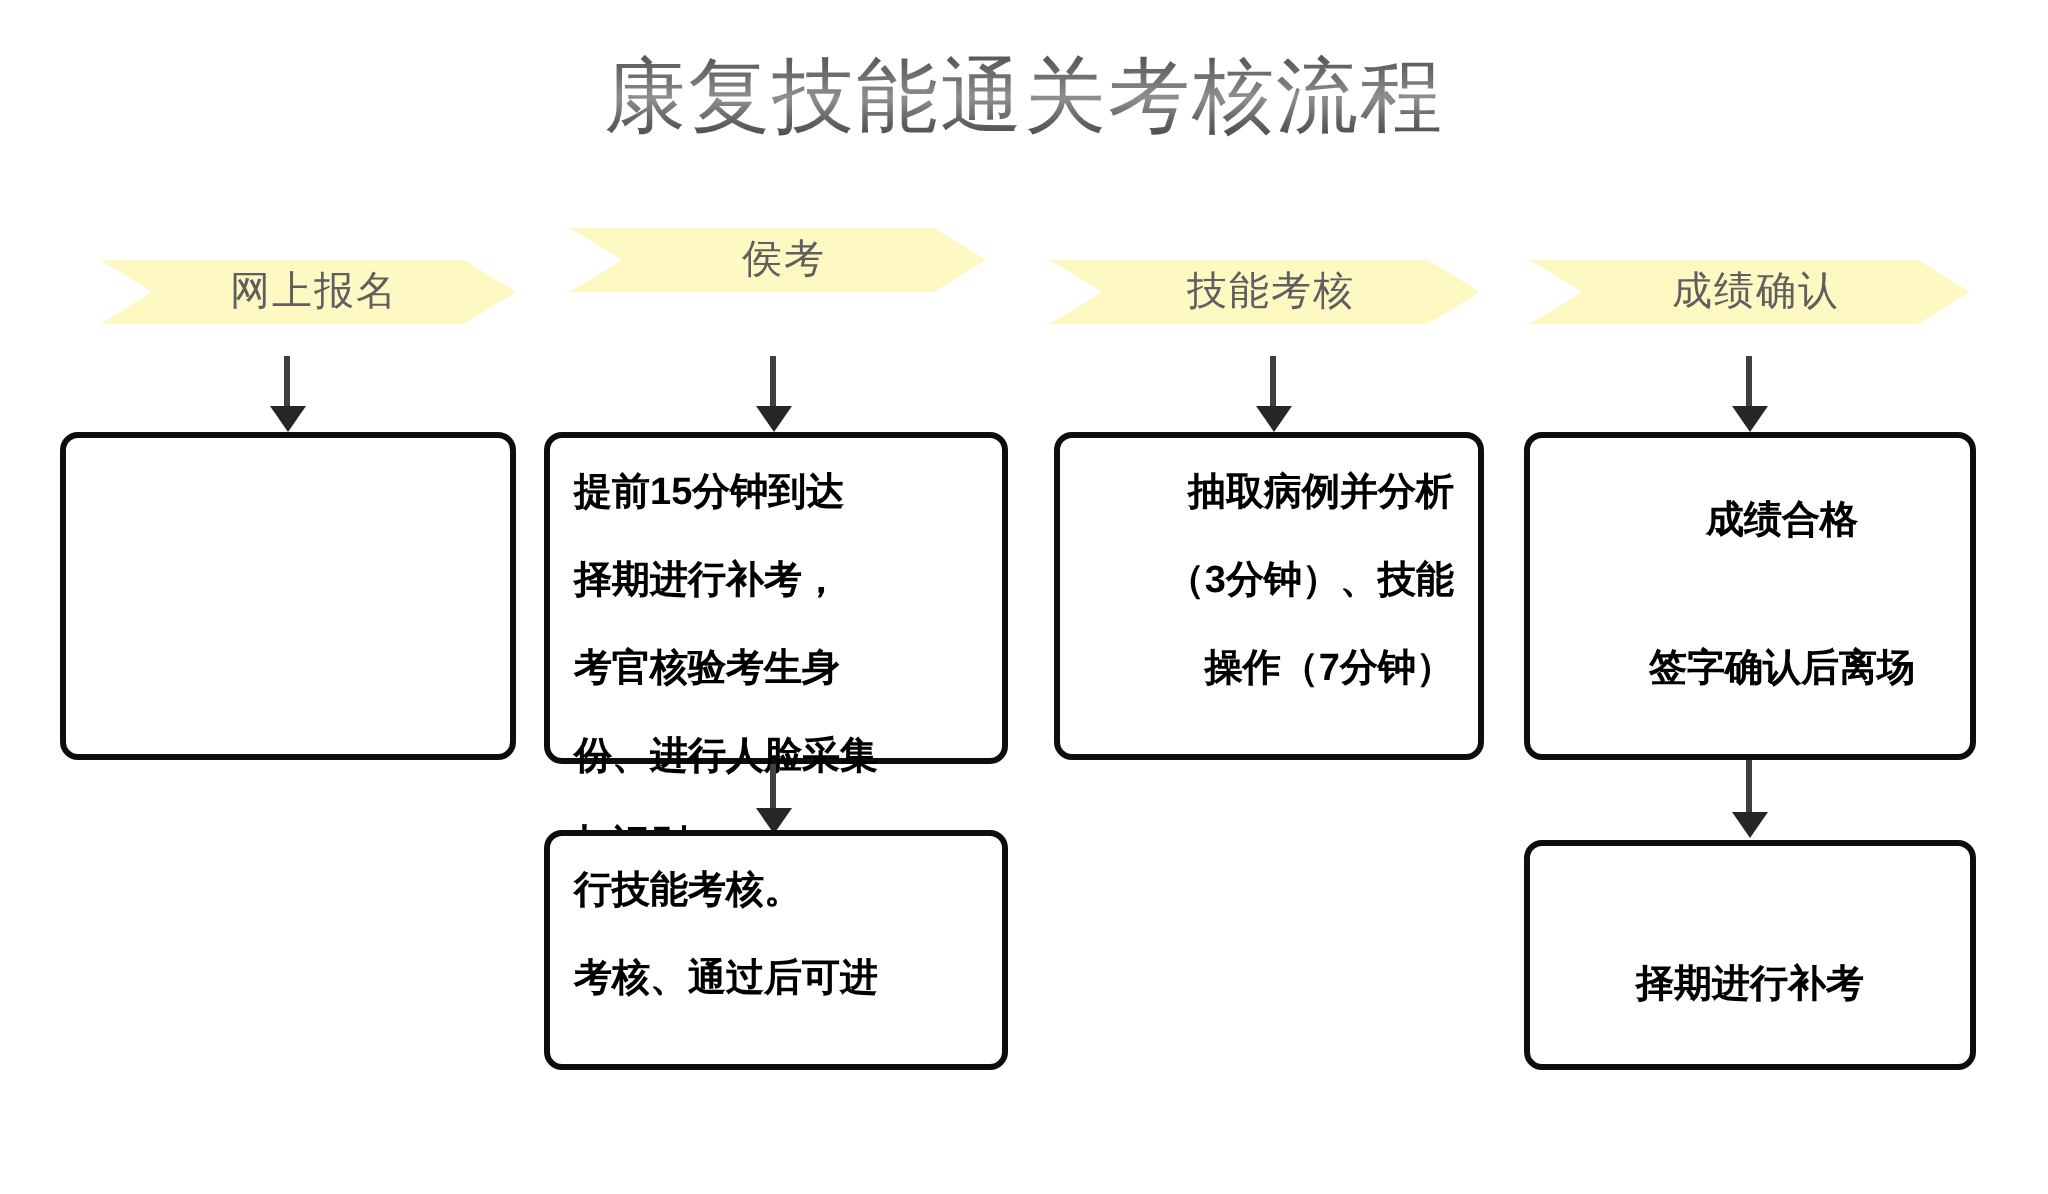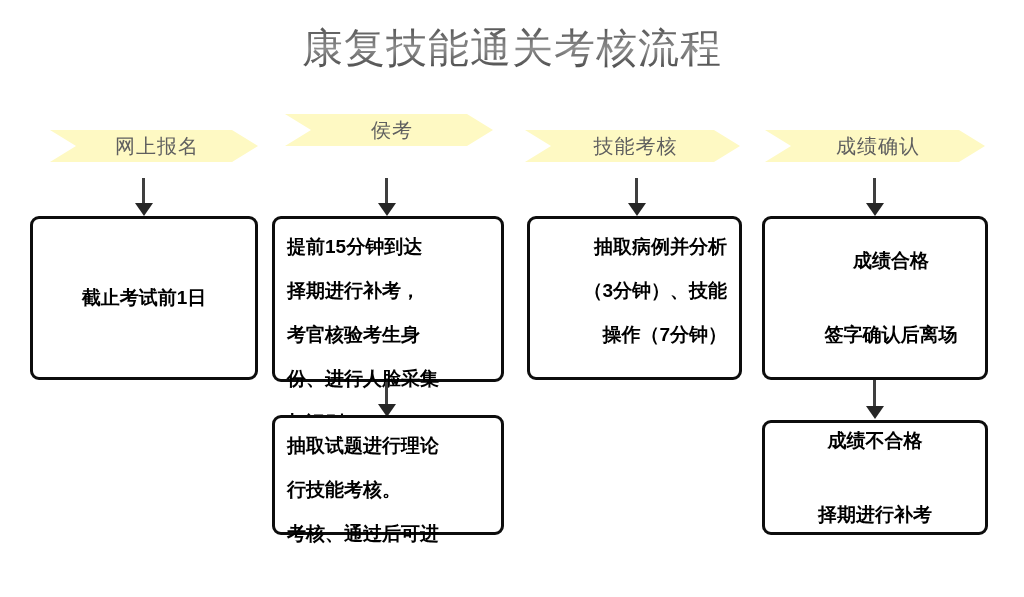--- a/index.html
+++ b/index.html
@@ -125,21 +125,20 @@
   <div class="chevron" style="left:50px; top:130px; width:208px;">
     <span class="chevron-label">网上报名</span>
   </div>
 
   <div class="arrow" style="left:135px; top:178px; height:38px;">
     <div class="shaft" style="height:27px;"></div>
     <div class="head" style="top:25px;"></div>
   </div>
 
   <div class="pbox center-v" style="left:30px; top:216px; width:228px; height:164px;">
-    <div class="ptext tcenter">截止考试前1日</div>
   </div>
 
   <div class="chevron" style="left:285px; top:114px; width:208px;">
     <span class="chevron-label">侯考</span>
   </div>
 
   <div class="arrow" style="left:378px; top:178px; height:38px;">
     <div class="shaft" style="height:27px;"></div>
     <div class="head" style="top:25px;"></div>
   </div>
@@ -151,21 +150,20 @@
     <div class="ptext">份、进行人脸采集</div>
     <div class="ptext">与识别。</div>
   </div>
 
   <div class="arrow" style="left:378px; top:382px; height:36px;">
     <div class="shaft" style="height:24px;"></div>
     <div class="head" style="top:22px;"></div>
   </div>
 
   <div class="pbox" style="left:272px; top:415px; width:232px; height:120px;">
-    <div class="ptext">抽取试题进行理论</div>
     <div class="ptext">行技能考核。</div>
     <div class="ptext">考核、通过后可进</div>
   </div>
 
   <div class="chevron" style="left:525px; top:130px; width:215px;">
     <span class="chevron-label">技能考核</span>
   </div>
 
   <div class="arrow" style="left:628px; top:178px; height:38px;">
     <div class="shaft" style="height:27px;"></div>
@@ -191,17 +189,16 @@
     <div class="ptext tcenter">成绩合格</div>
     <div class="ptext tcenter gap-sm">签字确认后离场</div>
   </div>
 
   <div class="arrow" style="left:866px; top:380px; height:40px;">
     <div class="shaft" style="height:28px;"></div>
     <div class="head" style="top:26px;"></div>
   </div>
 
   <div class="pbox center-v" style="left:762px; top:420px; width:226px; height:115px;">
-    <div class="ptext tcenter">成绩不合格</div>
     <div class="ptext tcenter gap-sm">择期进行补考</div>
   </div>
 
 </div>
 
 </body></html>

